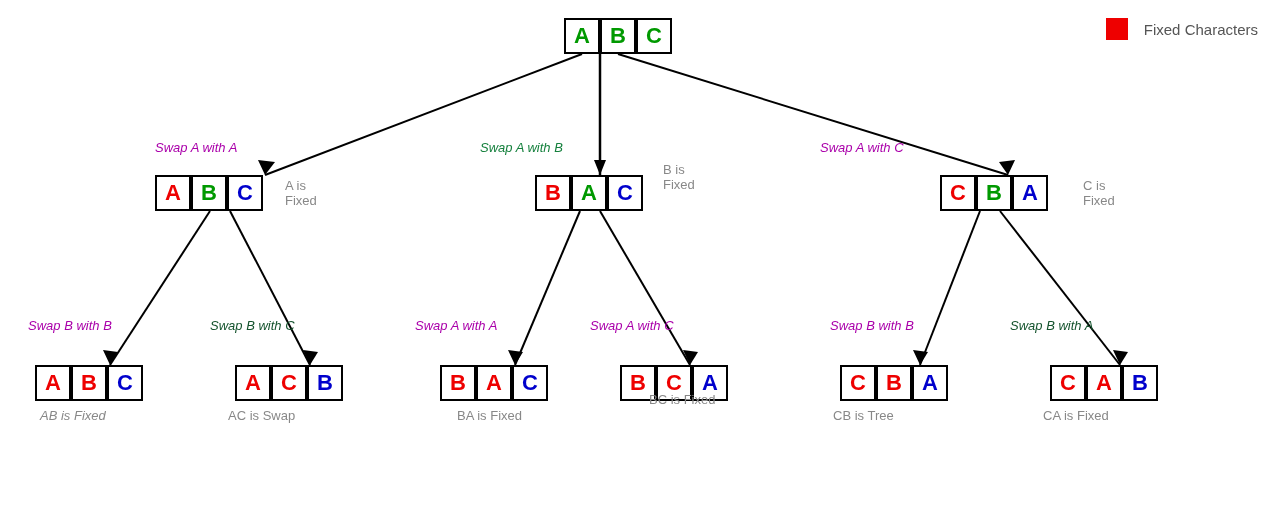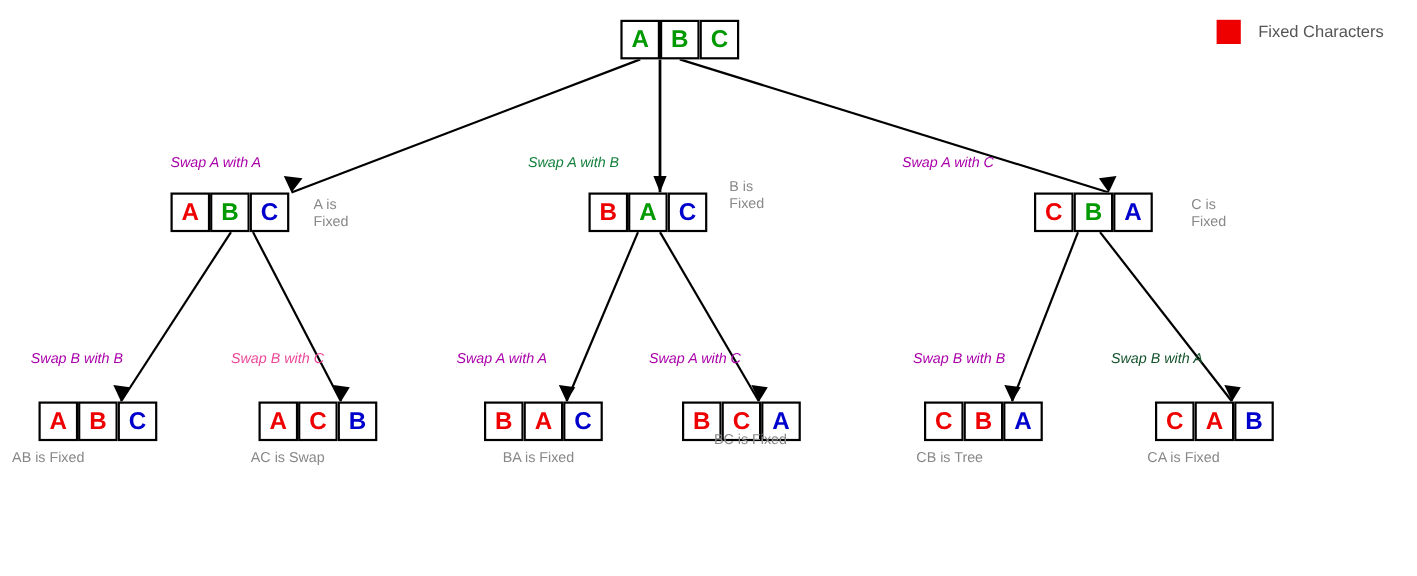--- a/index.html
+++ b/index.html
@@ -177,32 +177,32 @@
 
   <div class="node" style="left:940px; top:175px;">
     <div class="cell cell-red">C</div>
     <div class="cell cell-green">B</div>
     <div class="cell cell-blue">A</div>
   </div>
   <div class="fixed-label" style="left:1068px; top:178px;">C is<br>Fixed</div>
   <div class="swap-label" style="left:820px; top:140px; color:#aa00aa;">Swap A with C</div>
 
   <div class="swap-label" style="left:28px; top:318px; color:#aa00aa;">Swap B with B</div>
-  <div class="swap-label" style="left:210px; top:318px; color:#ec4899;">Swap B with C</div>
+  <div class="swap-label" style="left:210px; top:318px; color:#14532d;">Swap B with C</div>
   <div class="swap-label" style="left:415px; top:318px; color:#aa00aa;">Swap A with A</div>
   <div class="swap-label" style="left:590px; top:318px; color:#aa00aa;">Swap A with C</div>
   <div class="swap-label" style="left:830px; top:318px; color:#aa00aa;">Swap B with B</div>
   <div class="swap-label" style="left:1010px; top:318px; color:#14532d;">Swap B with A</div>
 
   <div class="node" style="left:35px; top:365px;">
     <div class="cell cell-red">A</div>
     <div class="cell cell-red">B</div>
     <div class="cell cell-blue">C</div>
   </div>
-  <div class="leaf-label" style="left:11px; top:408px;">AB is Fixed</div>
+  <div class="leaf-label" style="left:40px; top:408px;font-style:italic;">AB is Fixed</div>
 
   <div class="node" style="left:235px; top:365px;">
     <div class="cell cell-red">A</div>
     <div class="cell cell-red">C</div>
     <div class="cell cell-blue">B</div>
   </div>
   <div class="leaf-label" style="left:228px; top:408px;">AC is Swap</div>
 
   <div class="node" style="left:440px; top:365px;">
     <div class="cell cell-red">B</div>

